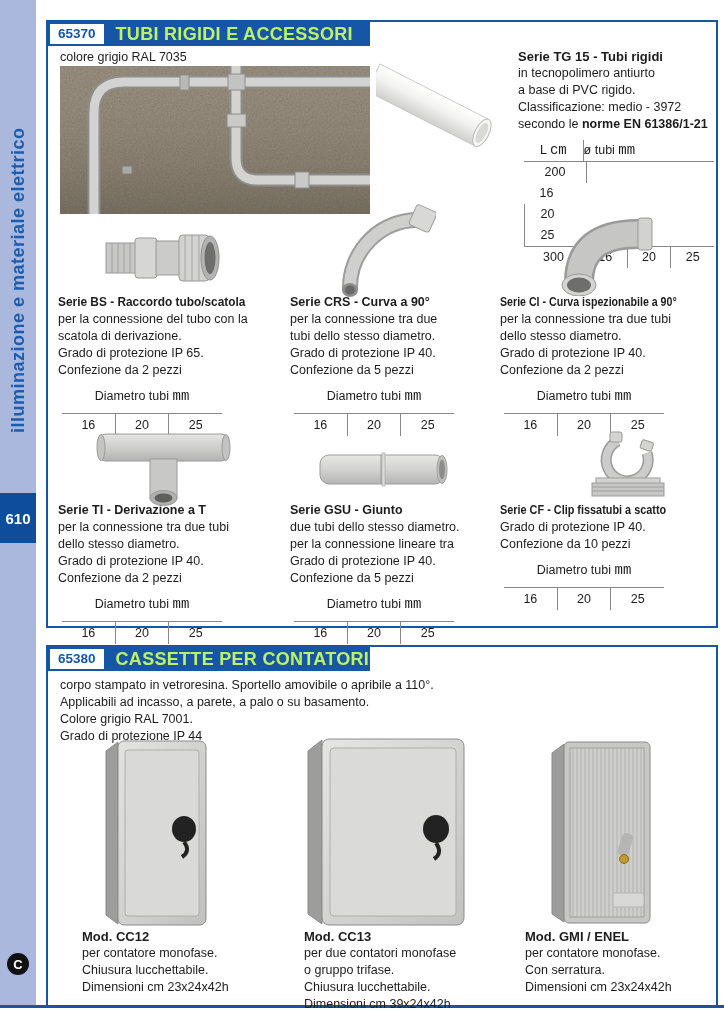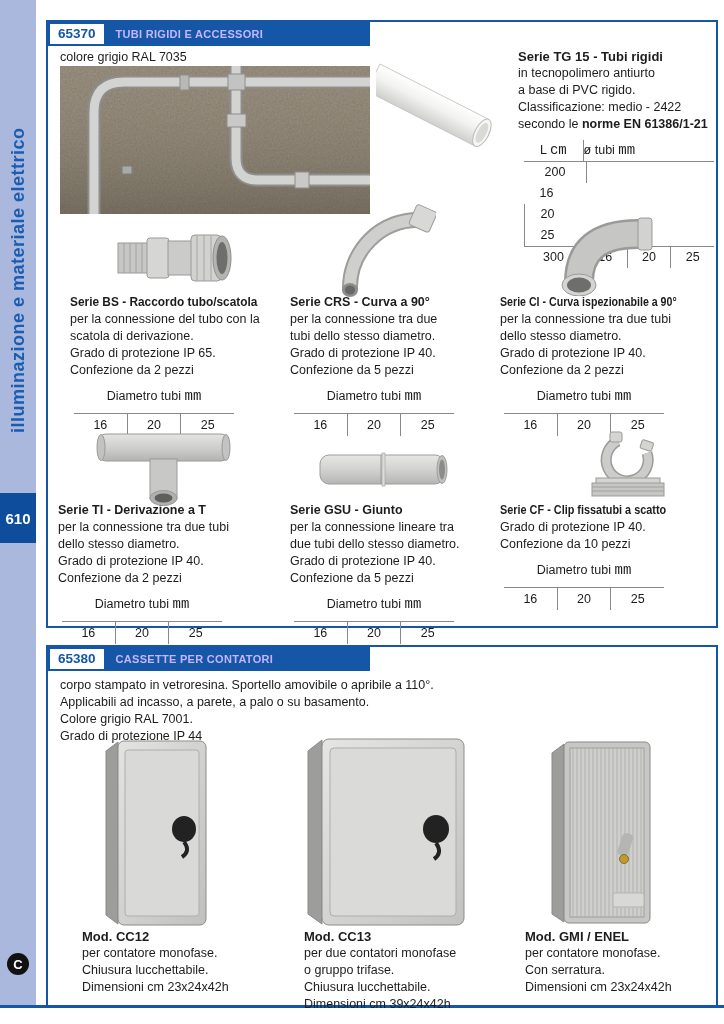--- a/index.html
+++ b/index.html
@@ -20,21 +20,21 @@
   .bottom-rule{position:absolute;left:0;top:1005px;width:724px;height:3px;background:#1557a6;}
 
   
   .section{position:absolute;border:2px solid #1557a6;background:#fff;}
   #sec1{left:46px;top:20px;width:668px;height:604px;}
   #sec2{left:46px;top:645px;width:668px;height:358px;}
   .hdr{position:absolute;top:0;left:0;width:322px;height:24px;background:#1557a6;
     display:flex;align-items:center;}
   .hdr .code{background:#ffffff;color:#1557a6;font-weight:bold;font-size:13.5px;
     padding:1px 8px;margin-left:2px;line-height:18px;}
-  .hdr .ttl{color:#c4b5fd;font-weight:bold;font-size:11px;margin-left:12px;
+  .hdr .ttl{color:#bef264;font-weight:bold;font-size:18px;margin-left:12px;
     letter-spacing:.3px;white-space:nowrap;}
 
   .note{position:absolute;left:12px;top:28px;font-size:12.5px;}
 
   
   .tg{position:absolute;left:470px;top:26px;width:196px;font-size:12.5px;line-height:17px;}
   .tg .h{font-weight:bold;font-size:13px;white-space:nowrap;}
   .tg b{white-space:nowrap;}
   .tg-table{margin:7px 0 0 6px;font-size:12.5px;}
   .tg-row{display:flex;}
@@ -120,21 +120,21 @@
         <rect x="0" y="0" width="122" height="30" fill="url(#gtube)" stroke="#c2c2c0" stroke-width="0.8"></rect>
         <ellipse cx="122" cy="15" rx="7" ry="15" fill="#f6f6f4" stroke="#b9b9b7" stroke-width="1"></ellipse>
         <ellipse cx="122" cy="15" rx="4.5" ry="11" fill="#d9d9d6"></ellipse>
       </g>
     </svg>
 
     <div class="tg">
       <div class="h">Serie TG 15 - Tubi rigidi</div>
       <div>in tecnopolimero antiurto</div>
       <div>a base di PVC rigido.</div>
-      <div>Classificazione: medio - 2422</div>
+      <div>Classificazione: medio - 3972</div>
       <div style="white-space:nowrap;"><span>secondo le </span><b>norme EN 61386/1-21</b></div>
       <div class="tg-table">
         <div class="tg-row tg-hd">
           <span class="tg-c1"><span>L</span> <span class="unit">cm</span></span>
           <span class="tg-ch"><span>ø tubi</span> <span class="unit">mm</span></span>
         </div>
         <div class="tg-row rule">
           <span class="tg-c1">200</span>
           <span class="tg-cs">16</span>
           <span class="tg-cs mid">20</span>
@@ -142,21 +142,21 @@
         </div>
         <div class="tg-row">
           <span class="tg-c1">300</span>
           <span class="tg-cs">16</span>
           <span class="tg-cs mid">20</span>
           <span class="tg-cs mid">25</span>
         </div>
       </div>
     </div>
 
-    <div class="pcol" style="left:10px;top:176px;width:224px;margin-left:12px;">
+    <div class="pcol" style="left:10px;top:176px;width:224px;">
       <div class="img-box">
         <svg style="position:absolute;left:46px;top:28px;" width="124" height="64" viewBox="0 0 124 64">
           <rect x="2" y="17" width="30" height="30" fill="#c7c7c5" stroke="#9a9a98"></rect>
           <g stroke="#a2a2a0">
               <line x1="8" y1="17" x2="8" y2="47"></line>
               <line x1="14" y1="17" x2="14" y2="47"></line>
               <line x1="20" y1="17" x2="20" y2="47"></line>
               <line x1="26" y1="17" x2="26" y2="47"></line>
             </g>
           <rect x="31" y="12" width="22" height="40" rx="3" fill="#d6d6d4" stroke="#9a9a98"></rect>
@@ -282,22 +282,22 @@
           </linearGradient>
             </defs>
           <rect x="2" y="7" width="124" height="29" rx="9" fill="url(#ggsu)" stroke="#9d9d9b"></rect>
           <line x1="63" y1="7" x2="63" y2="36" stroke="#9d9d9b"></line>
           <rect x="64" y="5" width="3" height="33" fill="#dedddb" stroke="#9d9d9b" stroke-width="0.6"></rect>
           <ellipse cx="124" cy="21.5" rx="5" ry="14" fill="#c0c0be" stroke="#9d9d9b"></ellipse>
           <ellipse cx="124" cy="21.5" rx="3" ry="10" fill="#8c8c8a"></ellipse>
         </svg>
       </div>
       <div class="p-head">Serie GSU - Giunto</div>
+      <div>due tubi dello stesso diametro.</div>
       <div>per la connessione lineare tra</div>
-      <div>due tubi dello stesso diametro.</div>
       <div>Grado di protezione IP 40.</div>
       <div>Confezione da 5 pezzi</div>
       <div class="dt">
         <div class="dt-head"><span>Diametro tubi</span> <span class="unit">mm</span></div>
         <div class="dt-row">
           <span class="dt-cell">16</span>
           <span class="dt-cell mid">20</span>
           <span class="dt-cell mid">25</span>
         </div>
       </div>

